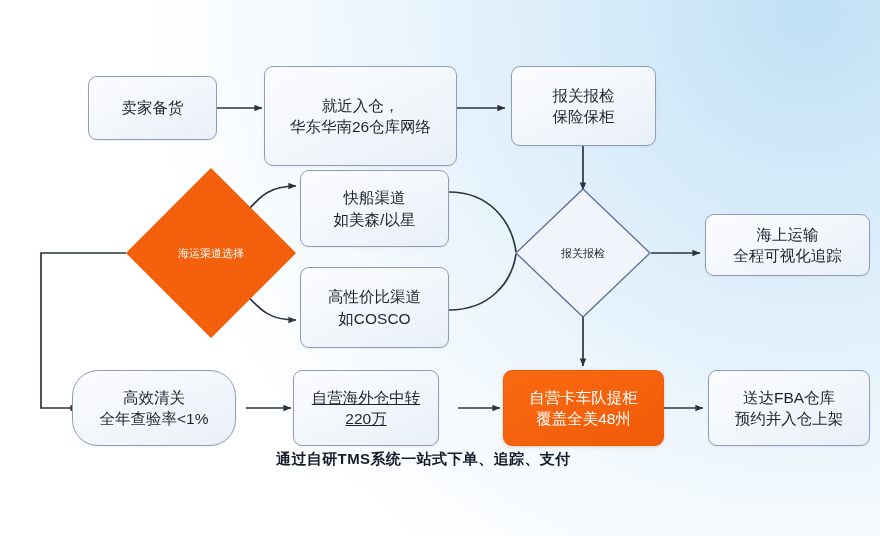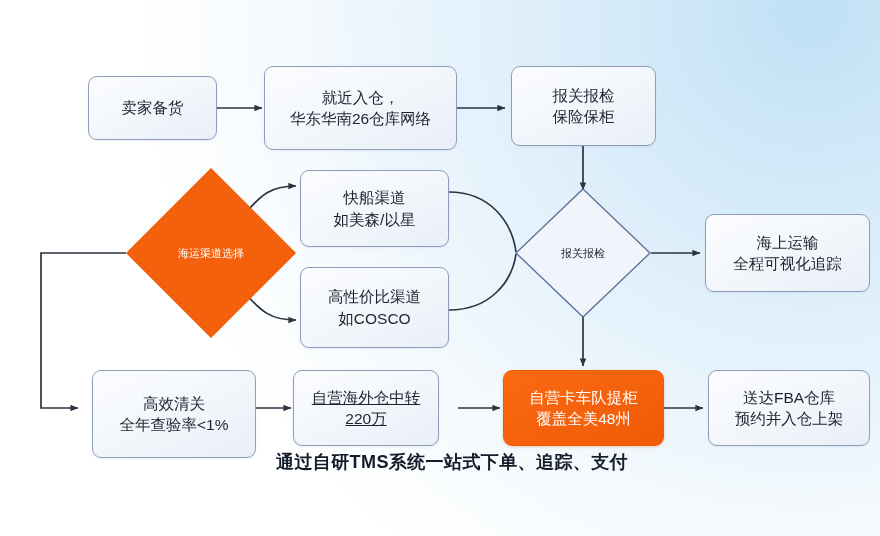--- a/index.html
+++ b/index.html
@@ -71,21 +71,21 @@
     z-index: 2;
     text-align: center;
     font-size: 11px;
     line-height: 1.35;
     white-space: pre-line;
   }
   .diamond-label.on-orange { color: #ffffff; }
   .diamond-label.on-light  { color: #1d2430; }
   .caption {
     position: absolute;
-    font-size: 18px;
+    font-size: 15px;
     font-weight: bold;
     color: #141c2c;
     letter-spacing: 0.4px;
     white-space: pre;
   }
 </style>
 </head>
 <body>
 
 <div id="canvas">
@@ -121,21 +121,21 @@
 
     <line x1="458" y1="408" x2="500" y2="408" stroke="#2b3440" stroke-width="1.7" marker-end="url(#arrow)"></line>
 
     <line x1="664" y1="408" x2="703" y2="408" stroke="#2b3440" stroke-width="1.7" marker-end="url(#arrow)"></line>
   </svg>
 
   <div class="node rbox" style="left:88px; top:76px; width:129px; height:64px;">
     <span>卖家备货</span>
   </div>
 
-  <div class="node rbox" style="left:264px; top:66px; width:193px; height:84px;">
+  <div class="node rbox" style="left:264px; top:66px; width:193px; height:100px;">
     <span>就近入仓，
 华东华南26仓库网络</span>
   </div>
 
   <div class="node rbox" style="left:511px; top:66px; width:145px; height:80px;">
     <span>报关报检
 保险保柜</span>
   </div>
 
   <div class="diamond-wrap" style="left:126px; top:168px; width:170px; height:170px;">
@@ -155,26 +155,26 @@
 如COSCO</span>
   </div>
 
   <div class="diamond-wrap" style="left:515px; top:188px; width:136px; height:130px;">
     <svg class="diamond-shape" viewBox="0 0 136 130" xmlns="http://www.w3.org/2000/svg" preserveAspectRatio="none">
       <polygon points="68,1 135,65 68,129 1,65" fill="#f1f5fb" stroke="#5c6f99" stroke-width="1.3"></polygon>
     </svg>
     <span class="diamond-label on-light">报关报检</span>
   </div>
 
-  <div class="node rbox" style="left:705px; top:214px; width:165px; height:78px;">
+  <div class="node rbox" style="left:705px; top:214px; width:165px; height:62px;">
     <span>海上运输
 全程可视化追踪</span>
   </div>
 
-  <div class="node rbox" style="left:92px; top:370px; width:164px; height:88px;">
+  <div class="node rbox" style="left:72px; top:370px; width:164px; height:76px;border-radius:26px;">
     <span>高效清关
 全年查验率&lt;1%</span>
   </div>
 
   <div class="node rbox" style="left:293px; top:370px; width:146px; height:76px;text-decoration:underline;">
     <span>自营海外仓中转
 220万</span>
   </div>
 
   <div class="node rbox accent" style="left:503px; top:370px; width:161px; height:76px;">

